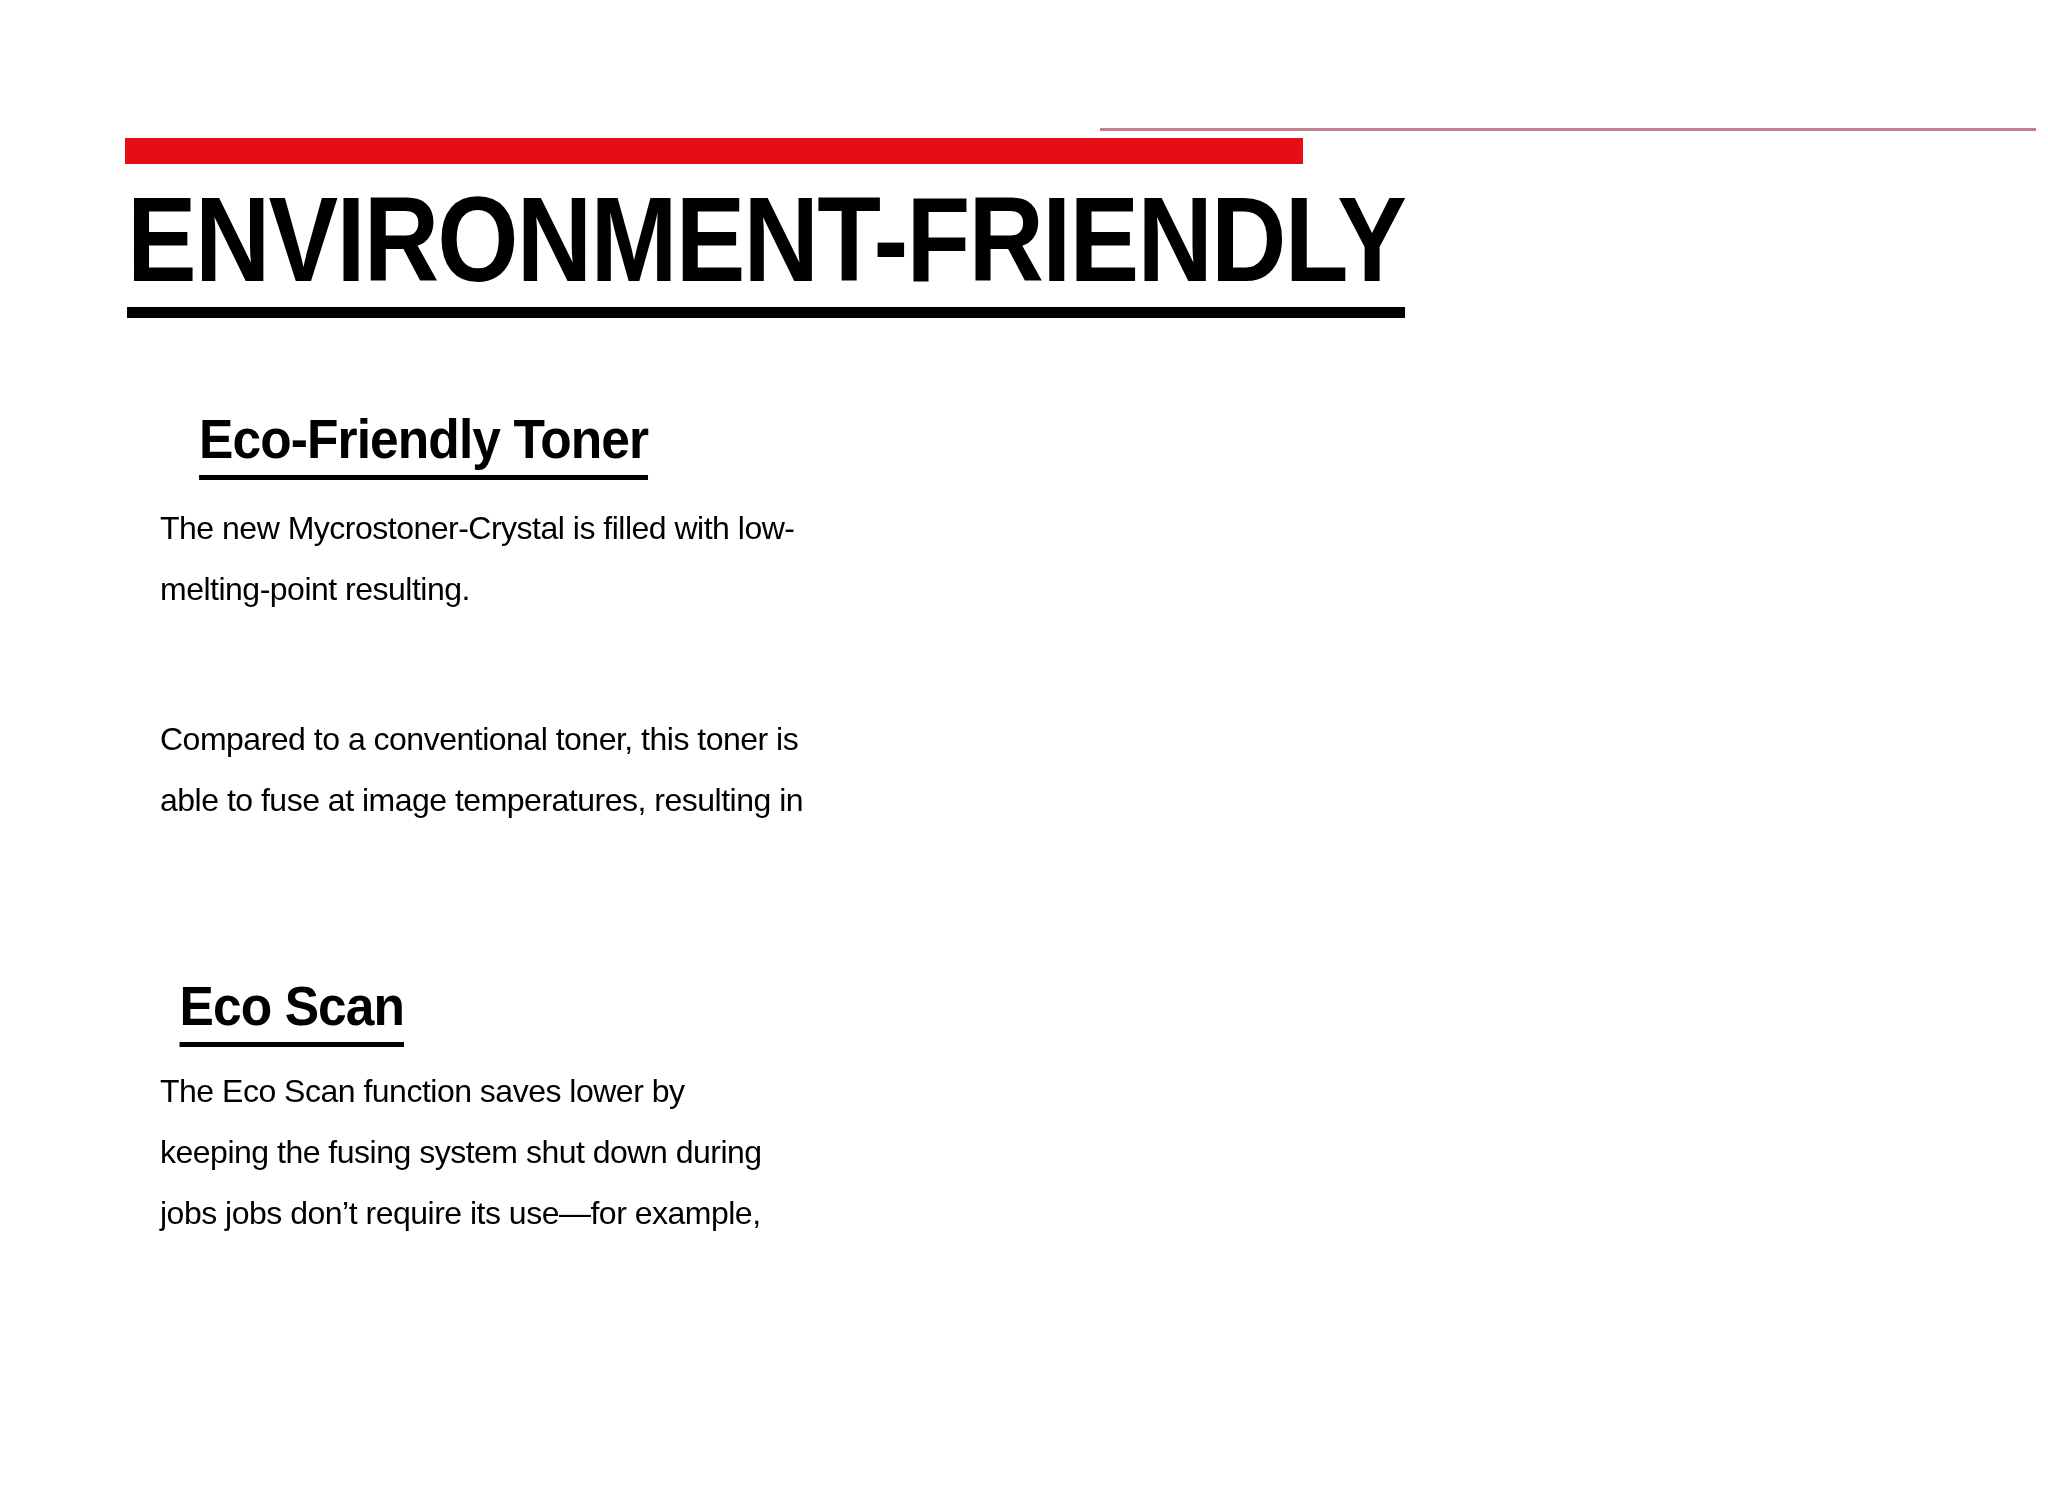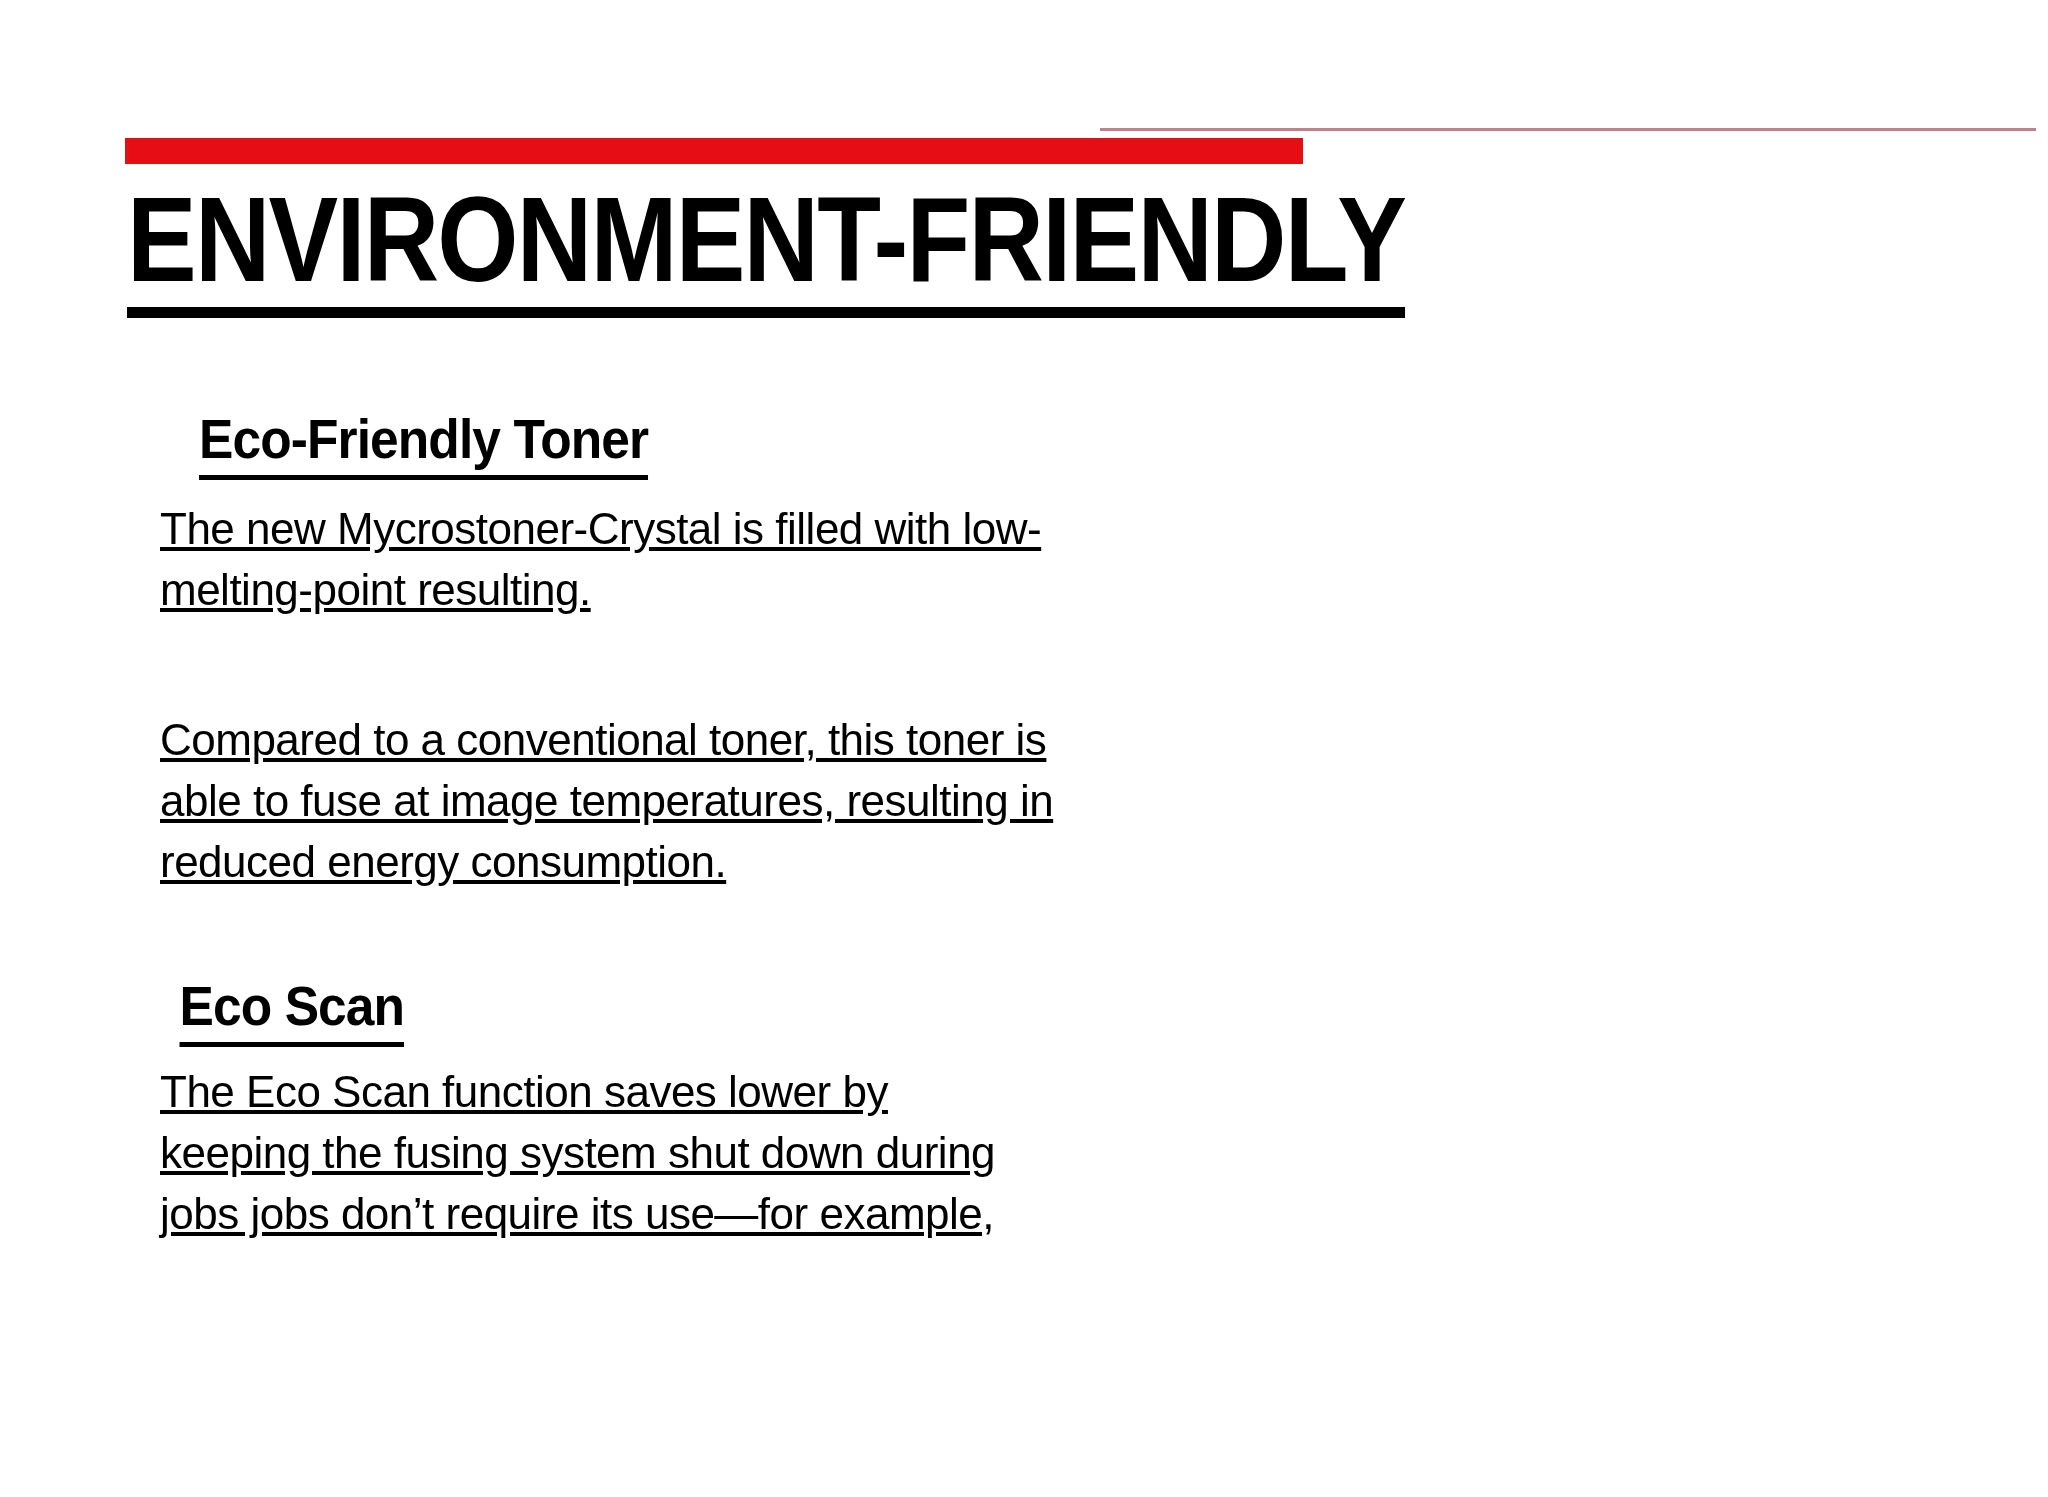--- a/index.html
+++ b/index.html
@@ -61,25 +61,24 @@
     white-space: nowrap;
   }
   .section-heading .underlined {
     display: inline-block;
     transform: scaleX(0.92);
     transform-origin: right center;
     border-bottom: 5px solid #000000;
     padding-bottom: 5px;
   }
   .para .line {
-    font-size: 44px;
+    font-size: 32px;
     line-height: 61px;
     letter-spacing: -0.5px;
     white-space: nowrap;
-    text-decoration: underline;
   }
   .pos-h1 { top: 408px; }
   .pos-p1 { top: 498px; }
   .pos-p2 { top: 663px; margin-top: 46px; }
   .pos-h2 { top: 975px; }
   .pos-p3 { top: 1061px; }
 </style>
 </head>
 <body style="background: rgb(255, 255, 255); color: rgb(0, 0, 0);">
 
@@ -93,21 +92,20 @@
 </div>
 
 <div class="content-block para pos-p1">
   <div class="line">The new Mycrostoner-Crystal is filled with low-</div>
   <div class="line">melting-point resulting.</div>
 </div>
 
 <div class="content-block para pos-p2">
   <div class="line">Compared to a conventional toner, this toner is</div>
   <div class="line">able to fuse at image temperatures, resulting in</div>
-  <div class="line">reduced energy consumption.</div>
 </div>
 
 <div class="content-block section-heading pos-h2">
   <span class="underlined">Eco Scan</span>
 </div>
 
 <div class="content-block para pos-p3">
   <div class="line">The Eco Scan function saves lower by</div>
   <div class="line">keeping the fusing system shut down during</div>
   <div class="line">jobs jobs don’t require its use—for example,</div>

